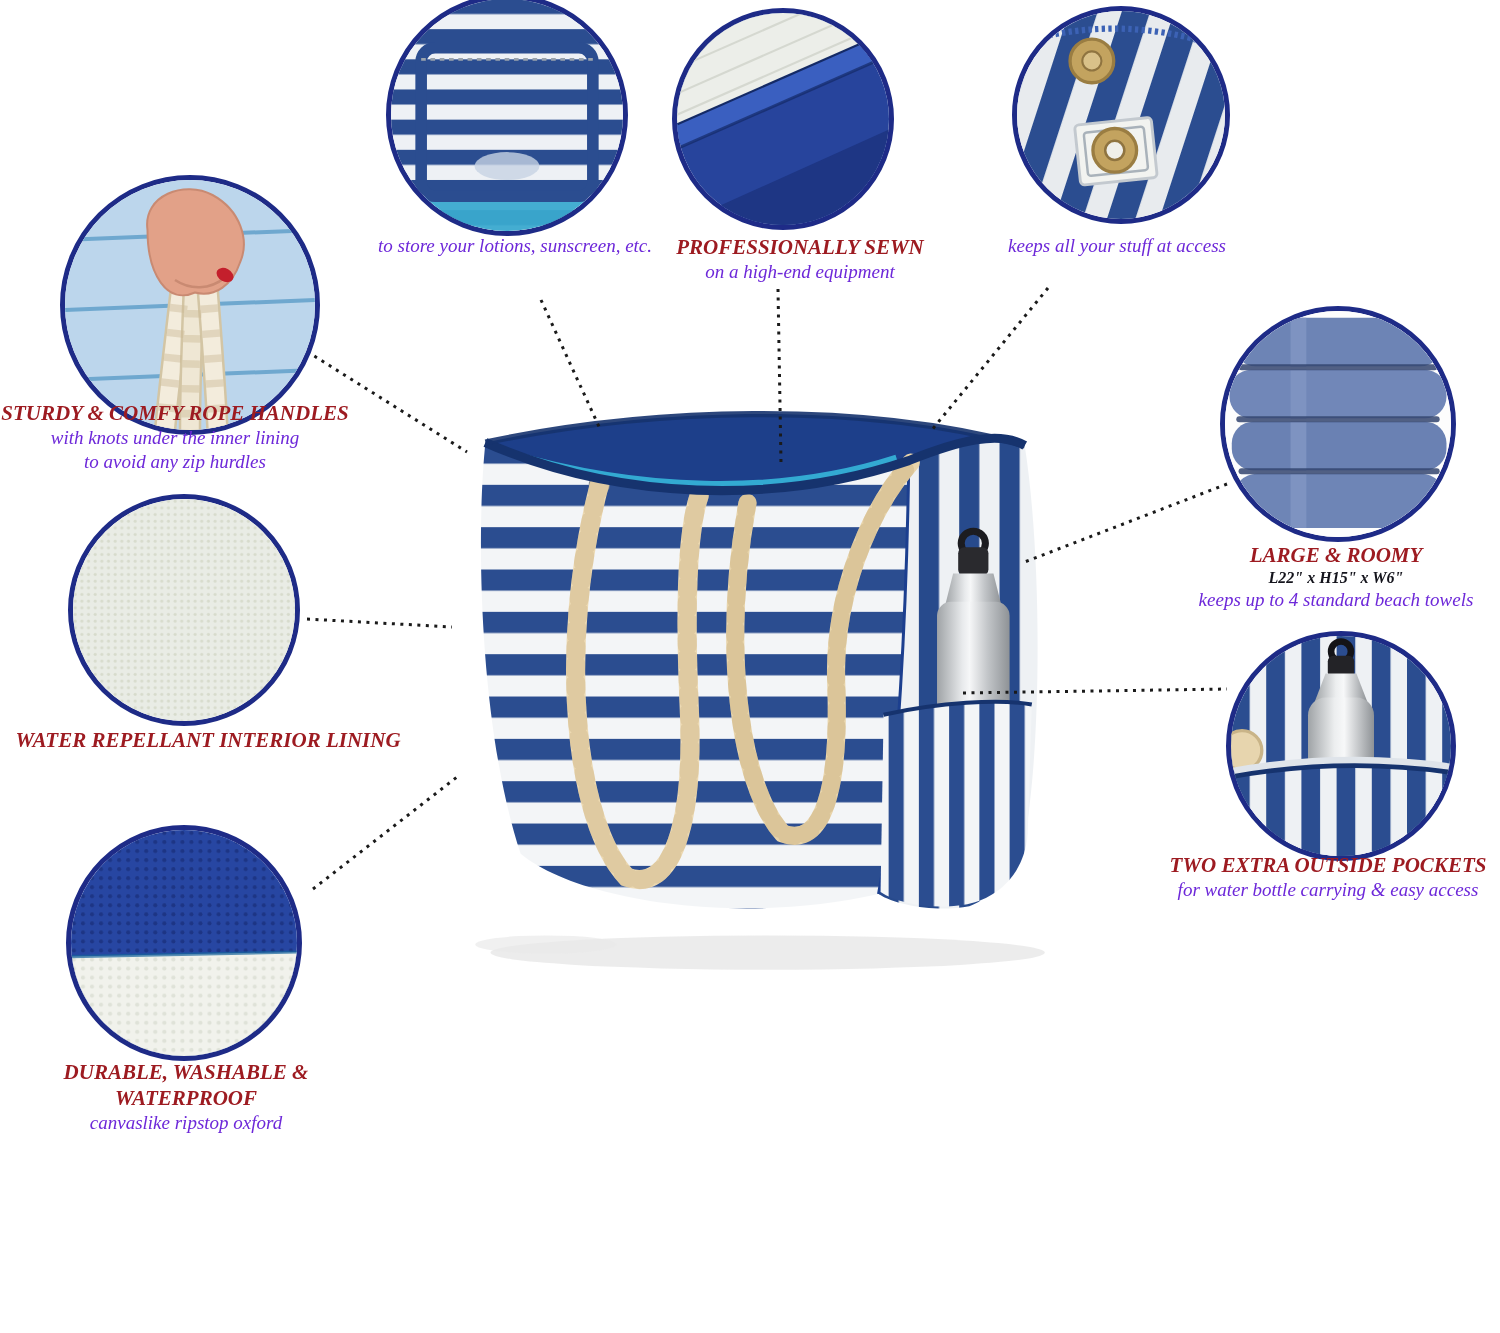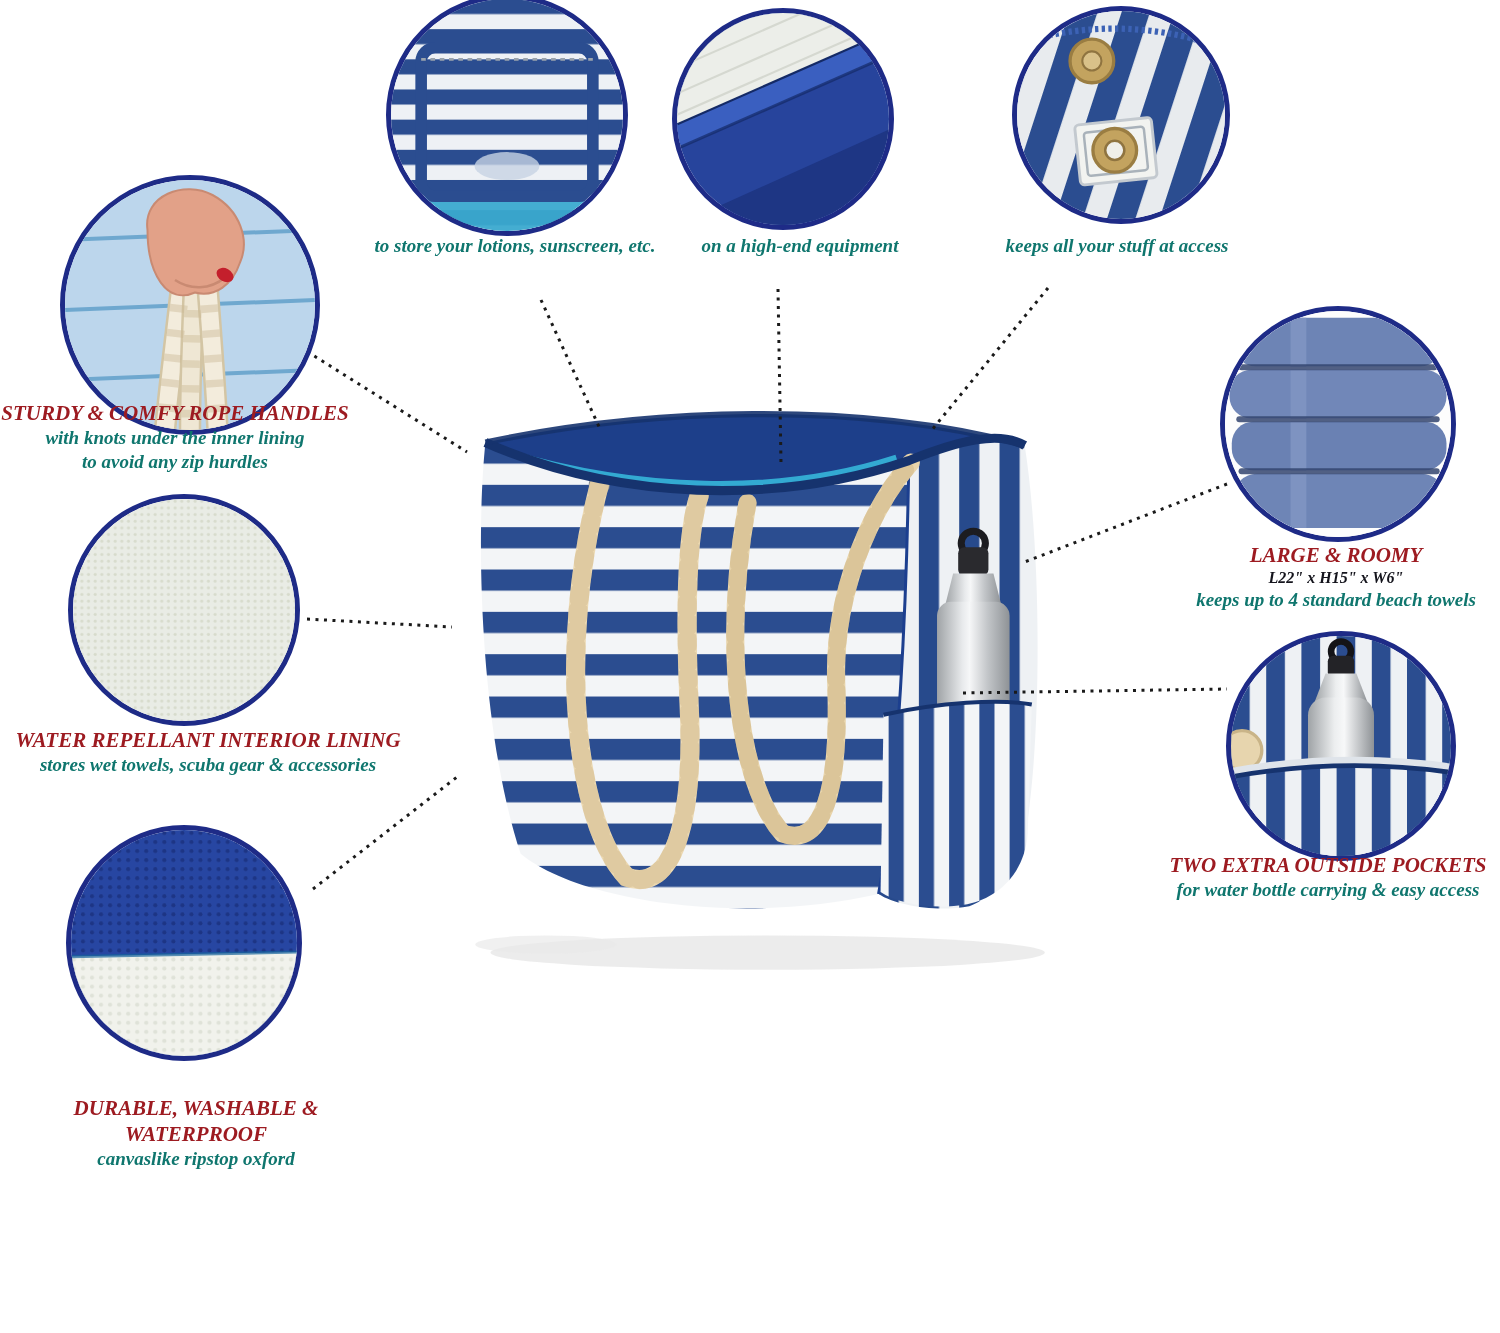--- a/index.html
+++ b/index.html
@@ -3,21 +3,21 @@
 <meta charset="utf-8">
 <style>
   html,body{margin:0;padding:0;background:#ffffff;}
   #page{position:relative;width:1500px;height:1333px;background:#ffffff;overflow:hidden;
         font-family:"Liberation Serif",serif;}
   .photo-circle{position:absolute;border-radius:50%;border:5px solid #1e2b87;overflow:hidden;
                 background:#fff;box-sizing:border-box;}
   .photo-circle svg{display:block;width:100%;height:100%;}
   .callout-text{position:absolute;text-align:center;}
   .title{color:#9d1b21;font-weight:bold;font-style:italic;font-size:21px;line-height:26px;white-space:nowrap;}
-  .sub{color:#0f766e;font-weight:bold;font-style:italic;font-size:19px;line-height:24px;white-space:nowrap;}
+  .sub{color:#6d28d9;font-weight:normal;font-style:italic;font-size:19px;line-height:24px;white-space:nowrap;}
   .dims{color:#14141c;font-weight:bold;font-style:italic;font-size:16px;line-height:20px;white-space:nowrap;}
   .title:empty,.sub:empty,.dims:empty{display:none;}
   #leader-lines{position:absolute;left:0;top:0;pointer-events:none;}
   #bag-art{position:absolute;left:435px;top:400px;}
   
   #c0-circle{left:60px;top:175px;width:260px;height:260px;}
   #c1-circle{left:386px;top:-6px;width:242px;height:242px;}
   #c2-circle{left:672px;top:8px;width:222px;height:222px;}
   #c3-circle{left:1012px;top:6px;width:218px;height:218px;}
   #c4-circle{left:1220px;top:306px;width:236px;height:236px;}
@@ -25,21 +25,21 @@
   #c6-circle{left:1226px;top:631px;width:230px;height:230px;}
   #c7-circle{left:66px;top:825px;width:236px;height:236px;}
   
   #c0-text{left:-10px;top:400px;width:370px;}
   #c1-text{left:360px;top:234px;width:310px;}
   #c2-text{left:645px;top:234px;width:310px;}
   #c3-text{left:962px;top:234px;width:310px;}
   #c4-text{left:1161px;top:542px;width:350px;}
   #c5-text{left:3px;top:727px;width:410px;}
   #c6-text{left:1143px;top:852px;width:370px;}
-  #c7-text{left:31px;top:1059px;width:330px;margin-top:36px;}
+  #c7-text{left:21px;top:1059px;width:330px;}
 </style>
 </head>
 <body>
 
 <div id="page">
 
   <svg id="bag-art" width="625" height="588" viewBox="0 0 620 583" xmlns="http://www.w3.org/2000/svg">
     <defs>
       <pattern id="hs" patternUnits="userSpaceOnUse" width="12" height="42">
         <rect width="12" height="42" fill="#f3f5f7"></rect>
@@ -276,36 +276,36 @@
     <div class="title">STURDY &amp; COMFY ROPE HANDLES</div>
     <div class="sub">with knots under the inner lining</div>
     <div class="sub">to avoid any zip hurdles</div>
   </div>
 
   <div class="callout-text" id="c1-text">
     <div class="sub">to store your lotions, sunscreen, etc.</div>
   </div>
 
   <div class="callout-text" id="c2-text">
+    <div class="title">PROFESSIONALLY SEWN</div>
     <div class="sub">on a high-end equipment</div>
   </div>
 
   <div class="callout-text" id="c3-text">
     <div class="sub">keeps all your stuff at access</div>
   </div>
 
   <div class="callout-text" id="c4-text">
     <div class="title">LARGE &amp; ROOMY</div>
     <div class="dims">L22" x H15" x W6"</div>
     <div class="sub">keeps up to 4 standard beach towels</div>
   </div>
 
   <div class="callout-text" id="c5-text">
     <div class="title">WATER REPELLANT INTERIOR LINING</div>
-    <div class="sub">stores wet towels, scuba gear &amp; accessories</div>
   </div>
 
   <div class="callout-text" id="c6-text">
     <div class="title">TWO EXTRA OUTSIDE POCKETS</div>
     <div class="sub">for water bottle carrying &amp; easy access</div>
   </div>
 
   <div class="callout-text" id="c7-text">
     <div class="title">DURABLE, WASHABLE &amp;</div>
     <div class="title">WATERPROOF</div>

